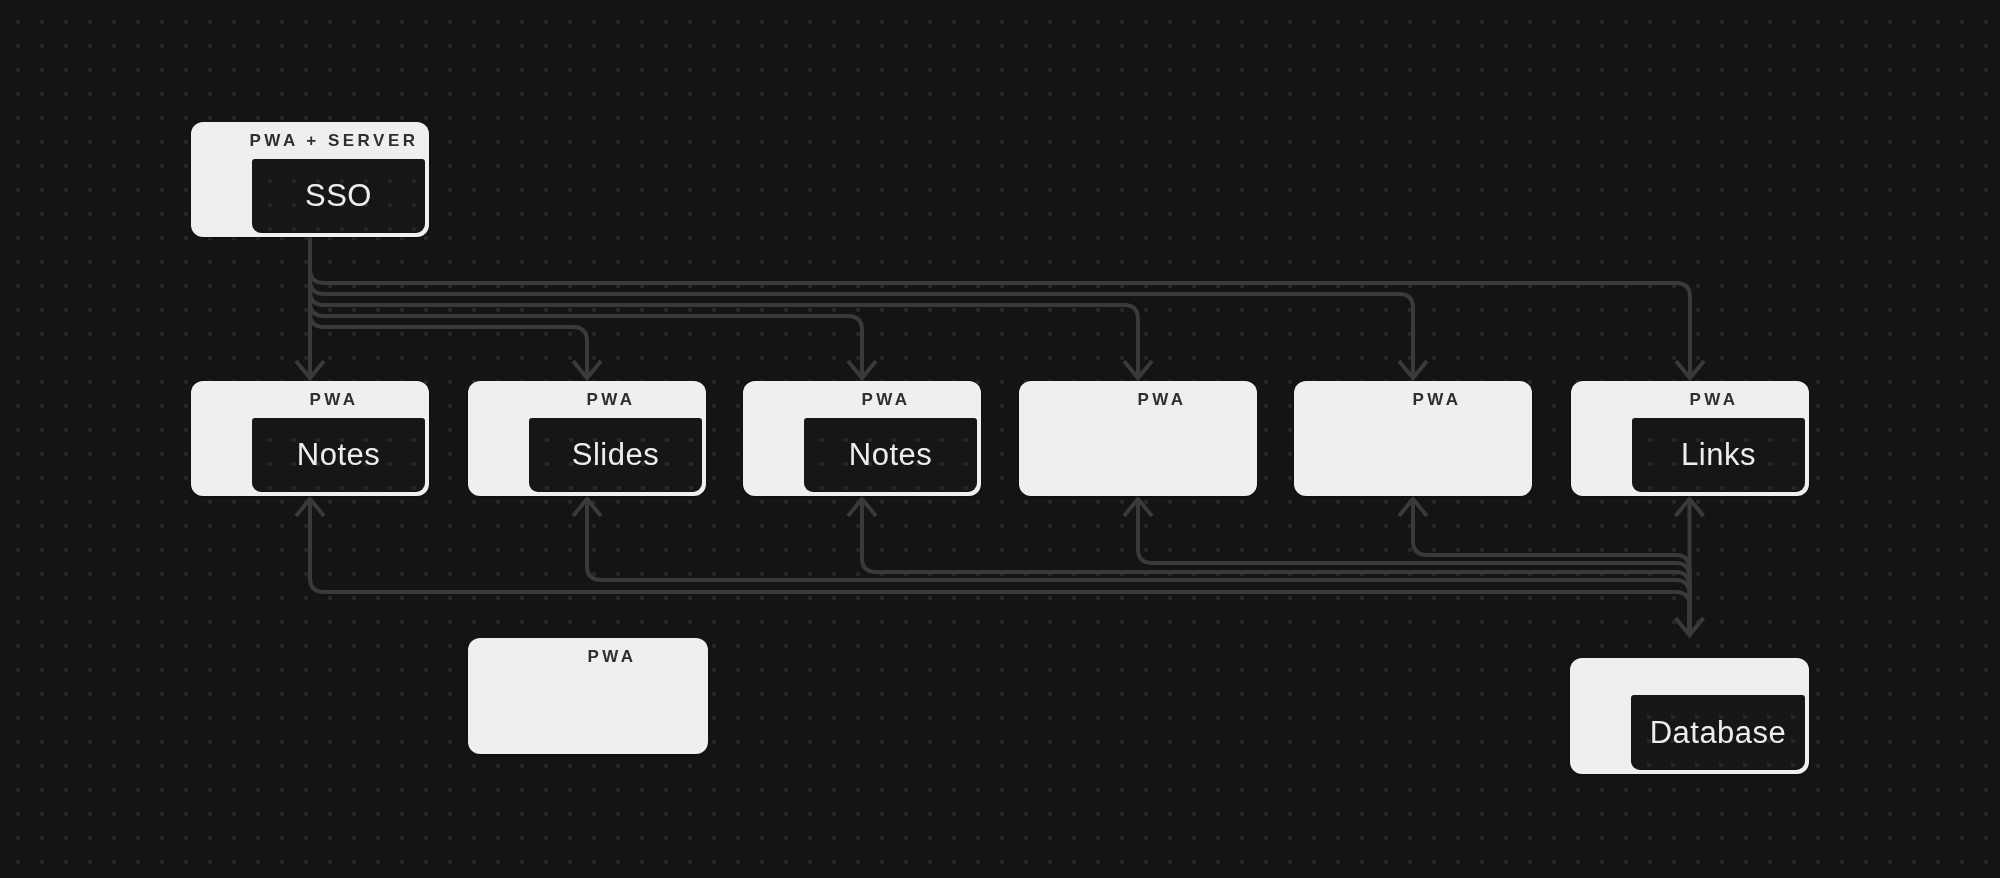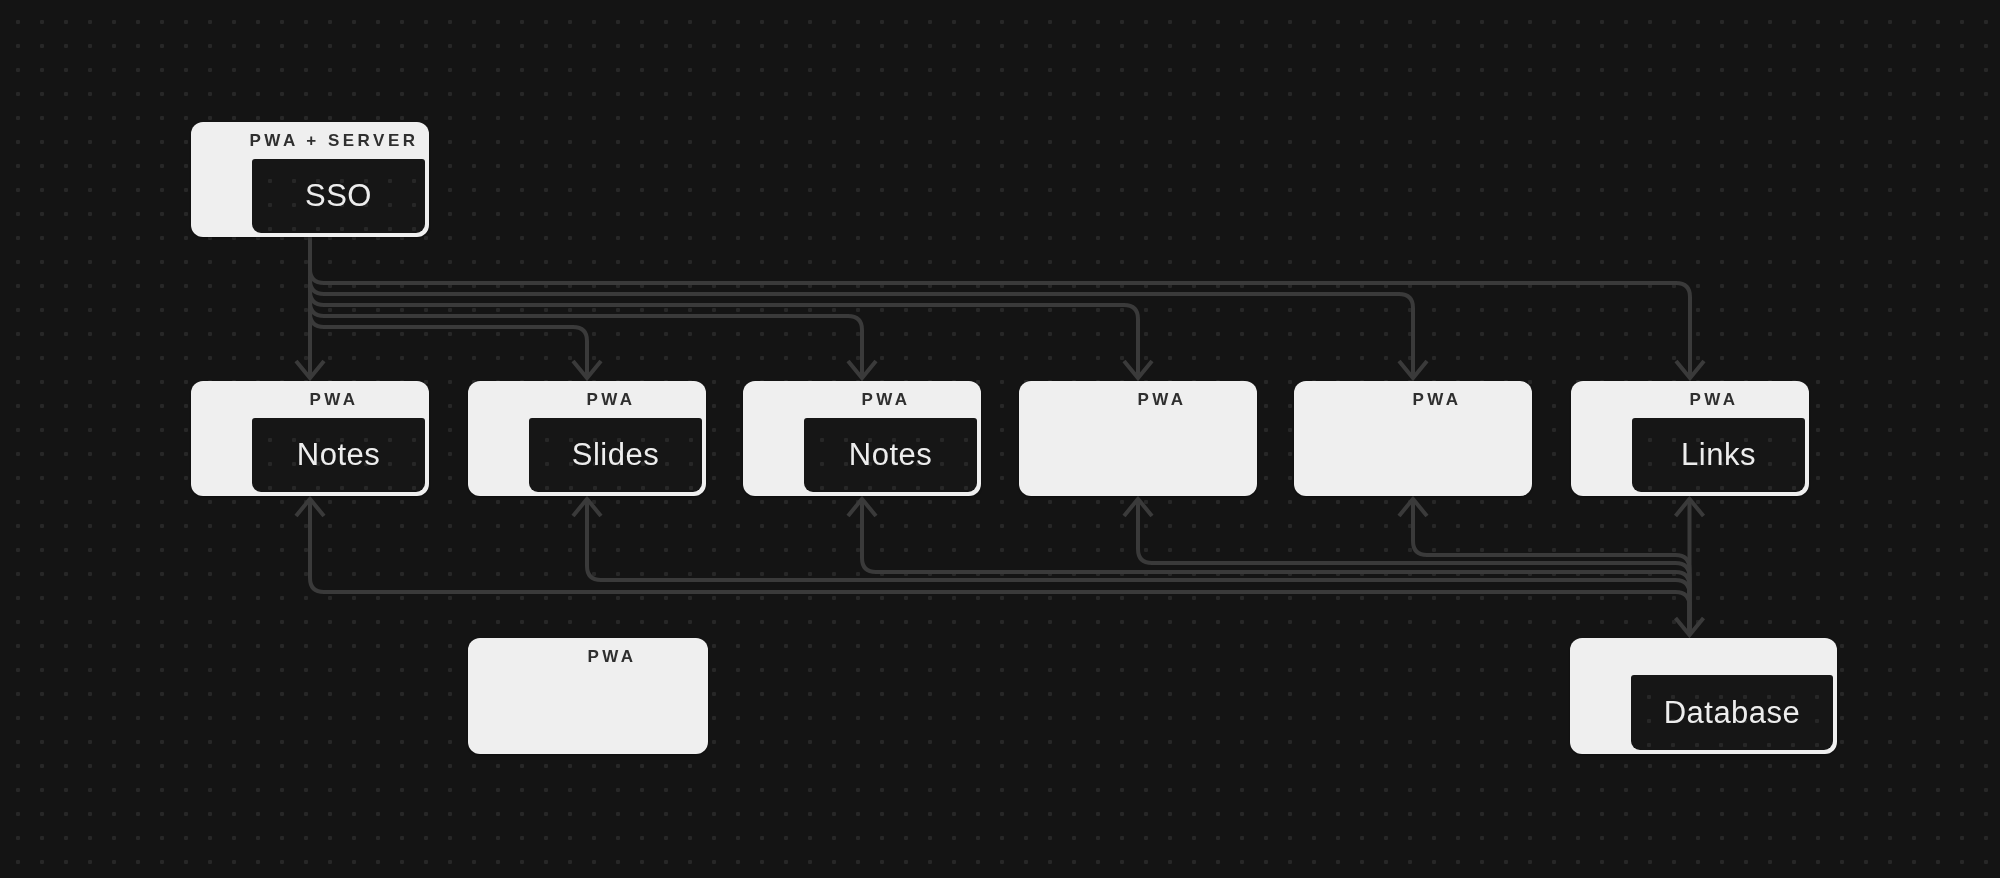--- a/index.html
+++ b/index.html
@@ -141,19 +141,19 @@
   </div>
     <div class="node" style="left: 1571px; top: 381px; width: 238px; height: 115px;">
     <div class="node-header">PWA</div>
     <div class="node-body">
       <span class="node-label">Links</span>
     </div>
   </div>
     <div class="node" style="left: 468px; top: 638px; width: 240px; height: 116px;">
     <div class="node-header">PWA</div>
   </div>
-    <div class="node" style="left: 1570px; top: 638px; width: 267px; height: 116px;">
+    <div class="node" style="left: 1570px; top: 658px; width: 239px; height: 116px;">
     <div class="node-header"></div>
     <div class="node-body">
       <span class="node-label">Database</span>
     </div>
   </div>
   </div>
 
 </body></html>

